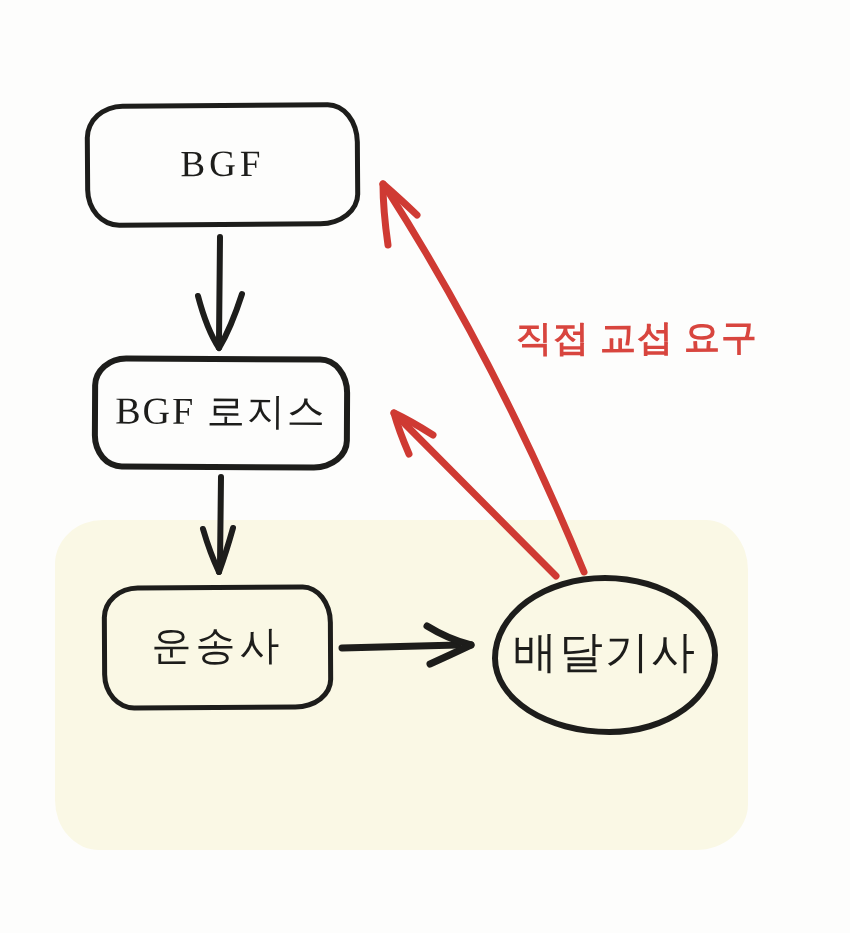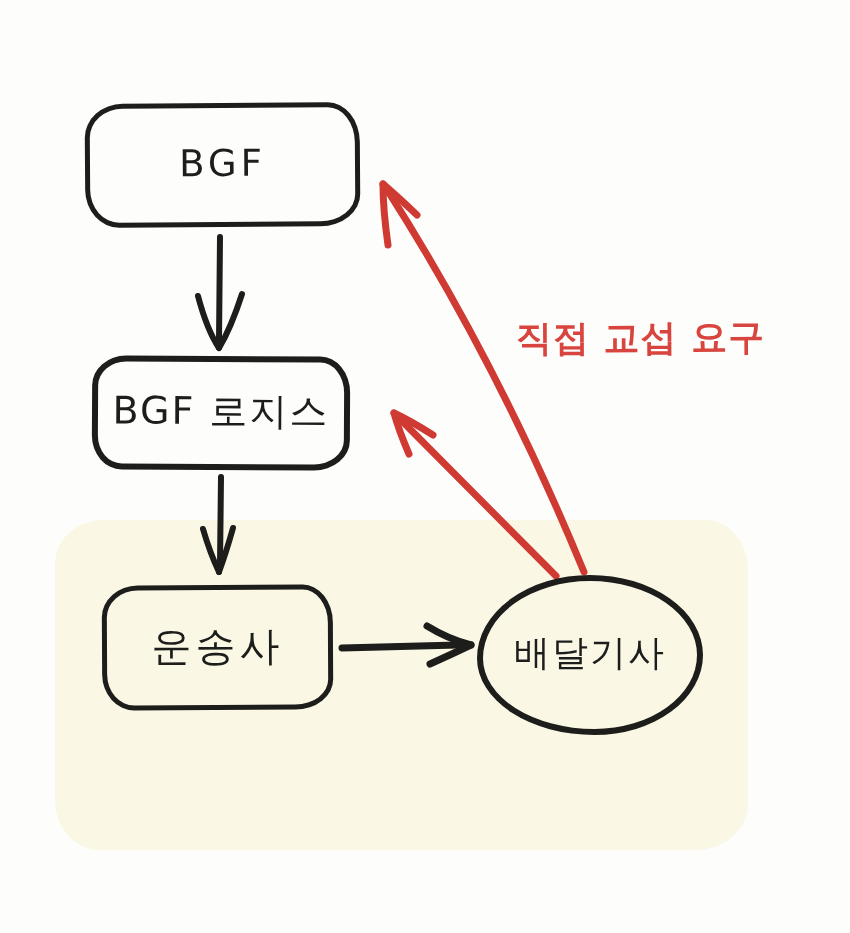--- a/index.html
+++ b/index.html
@@ -13,20 +13,21 @@
   html, body {
     background: var(--page);
     font-family: "DejaVu Sans", "Liberation Sans", sans-serif;
   }
   .canvas {
     position: relative;
     width: 850px;
     height: 933px;
     background: var(--page);
     overflow: hidden;
+    font-family: Liberation Serif, serif;
   }
   
   .zone {
     position: absolute;
     left: 55px;
     top: 520px;
     width: 693px;
     height: 330px;
     background: var(--zone);
     border-radius: 48px 42px 52px 44px / 44px 50px 46px 50px;
@@ -61,25 +62,25 @@
   }
   .box-carrier {
     left: 102px; top: 585px;
     width: 231px; height: 125px;
     border-radius: 36px 30px 38px 32px / 32px 38px 30px 36px;
     font-size: 40px;
     letter-spacing: 4px;
     transform: rotate(-0.3deg);
   }
   .ellipse-driver {
-    left: 477px; top: 575px;
+    left: 492px; top: 575px;
     width: 226px; height: 160px;
     border-width: 6px;
     border-radius: 50% 50% 48% 52% / 52% 50% 50% 48%;
-    font-size: 36px;
+    font-size: 44px;
     letter-spacing: 2px;
   }
   .node .node-label { line-height: 1; padding-bottom: 4px; }
   
   .annotation {
     position: absolute;
     white-space: nowrap;
     line-height: 1;
   }
   .annotation-direct {

